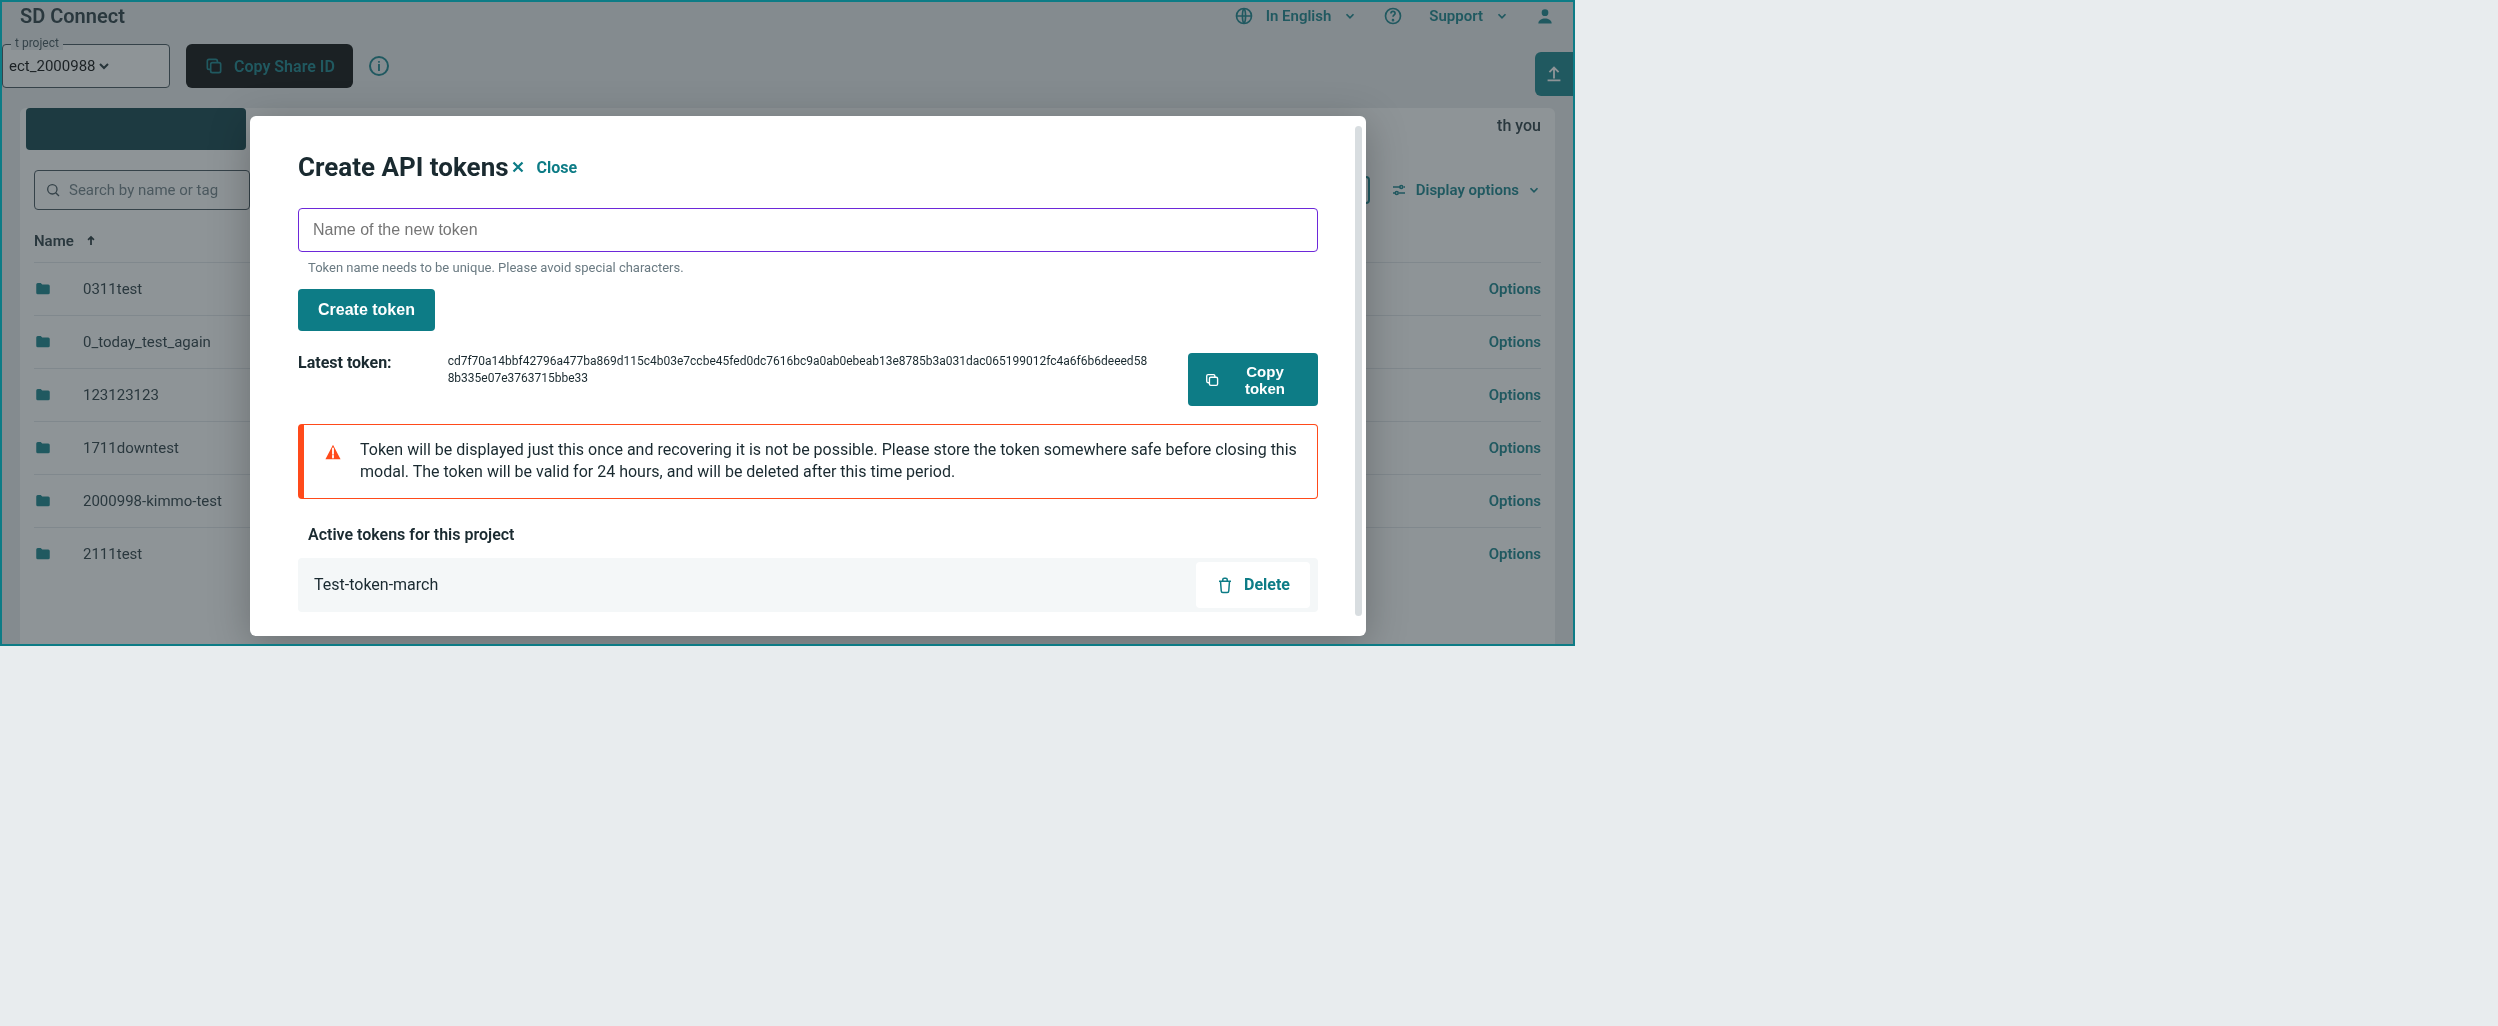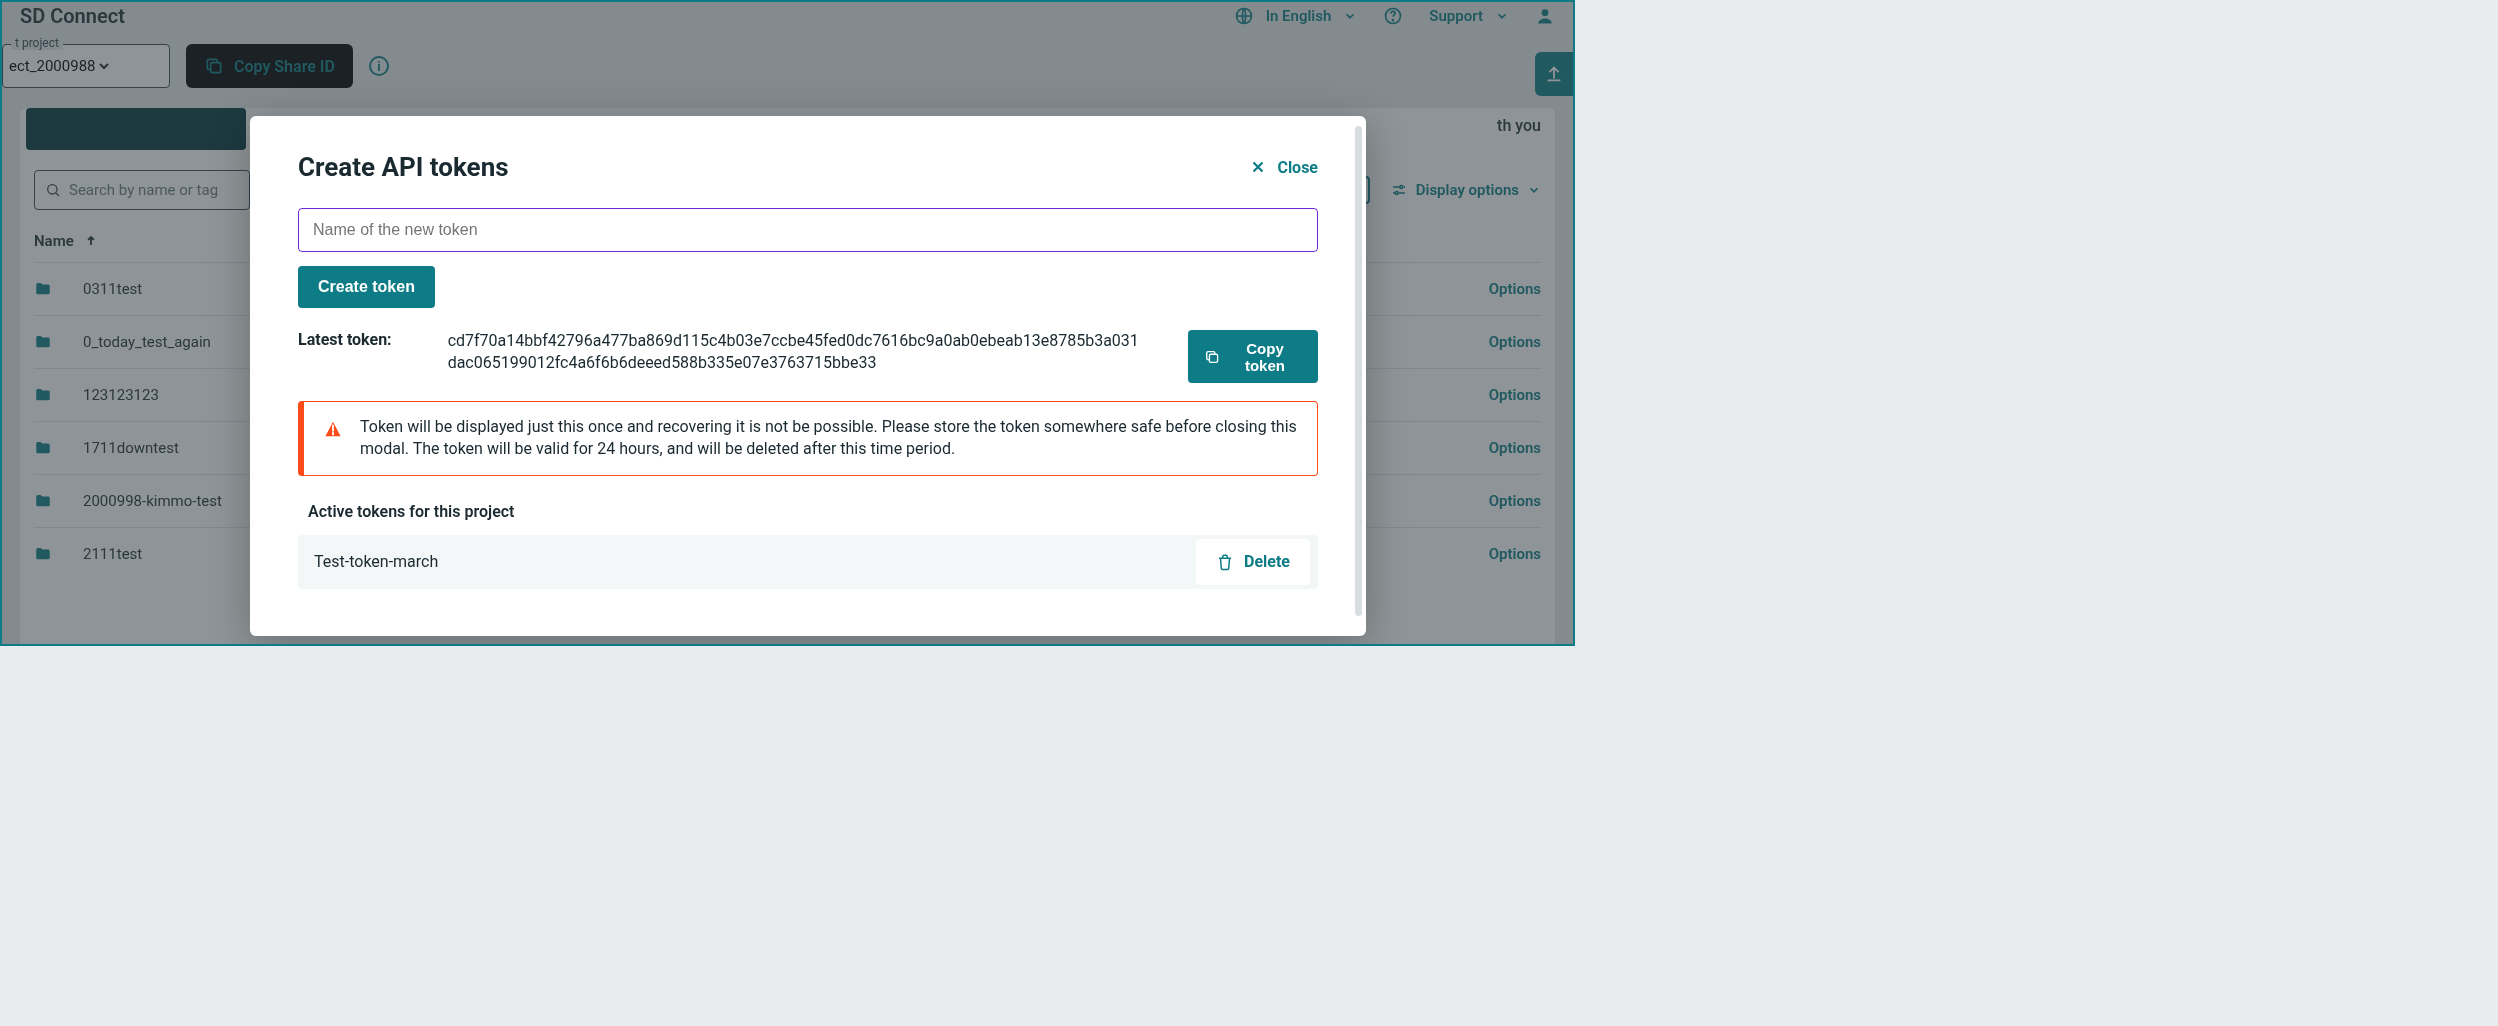--- a/index.html
+++ b/index.html
@@ -142,21 +142,21 @@
     border-radius: 6px;
     z-index: 10;
     box-shadow: 0 8px 40px rgba(0,0,0,0.25);
     padding: 36px 48px 0 48px;
     overflow: hidden;
   }
   .modal-scrollbar {
     position: absolute; right: 4px; top: 10px; width: 7px; height: 490px;
     background: #d8dde0; border-radius: 4px;
   }
-  .modal-head { display:flex; justify-content:space-between; align-items:center; }
+  .modal-head { display:flex; align-items:center; }
   .modal-title { font-size: 26px; font-weight: 700; color:#1a2a30; }
   .close-link { display:flex; align-items:center; gap:10px; color:#0d7c86; font-weight:700; font-size:16px;}
   .token-input {
     margin-top: 26px;
     width: 100%;
     height: 44px;
     border: 1px solid #6d28d9;
     border-radius: 4px;
     padding: 0 14px;
     font-size: 16px;
@@ -172,21 +172,21 @@
     height: 42px;
     padding: 0 20px;
     font-size: 16px;
     font-weight: 600;
   }
   .latest-row {
     display:flex; align-items:flex-start; gap: 40px;
     margin-top: 22px;
   }
   .latest-label { font-weight:700; font-size:16px; color:#1a2a30; width: 120px;}
-  .latest-value { font-size:16px; color:#1a2a30; max-width: 700px; word-break:break-all; line-height:1.4;}
+  .latest-value { font-size:12px; color:#1a2a30; max-width: 700px; word-break:break-all; line-height:1.4;}
   .copy-token-btn {
     background:#0d7c86; color:#fff; border:none; border-radius:4px;
     height: 53px; padding: 0 16px; font-size:15px; font-weight:600;
     display:flex; align-items:center; gap:8px;
     margin-left: auto;
   }
   .warning {
     margin-top: 18px;
     border: 1px solid #ff4a1a;
     border-left: 6px solid #ff4a1a;
@@ -388,20 +388,21 @@
     <div class="modal-title">Create API tokens</div>
     <div class="close-link">
       <svg width="18" height="18" viewBox="0 0 24 24" fill="none" stroke="#0d7c86" stroke-width="3">
           <path d="M6 6l12 12M18 6L6 18"></path>
         </svg>
       <span>Close</span>
     </div>
   </div>
 
   <input class="token-input" type="text" placeholder="Name of the new token" style="">
+  <div class="helper">Token name needs to be unique. Please avoid special characters.</div>
   <button class="create-btn">Create token</button>
 
   <div class="latest-row">
     <div class="latest-label">Latest token:</div>
     <div class="latest-value">cd7f70a14bbf42796a477ba869d115c4b03e7ccbe45fed0dc7616bc9a0ab0ebeab13e8785b3a031dac065199012fc4a6f6b6deeed588b335e07e3763715bbe33</div>
     <button class="copy-token-btn">
       <svg width="18" height="18" viewBox="0 0 24 24" fill="none" stroke="#fff" stroke-width="2">
           <rect x="8" y="8" width="12" height="12" rx="2"></rect>
           <path d="M16 8V6a2 2 0 00-2-2H6a2 2 0 00-2 2v8a2 2 0 002 2h2"></path>
         </svg>

